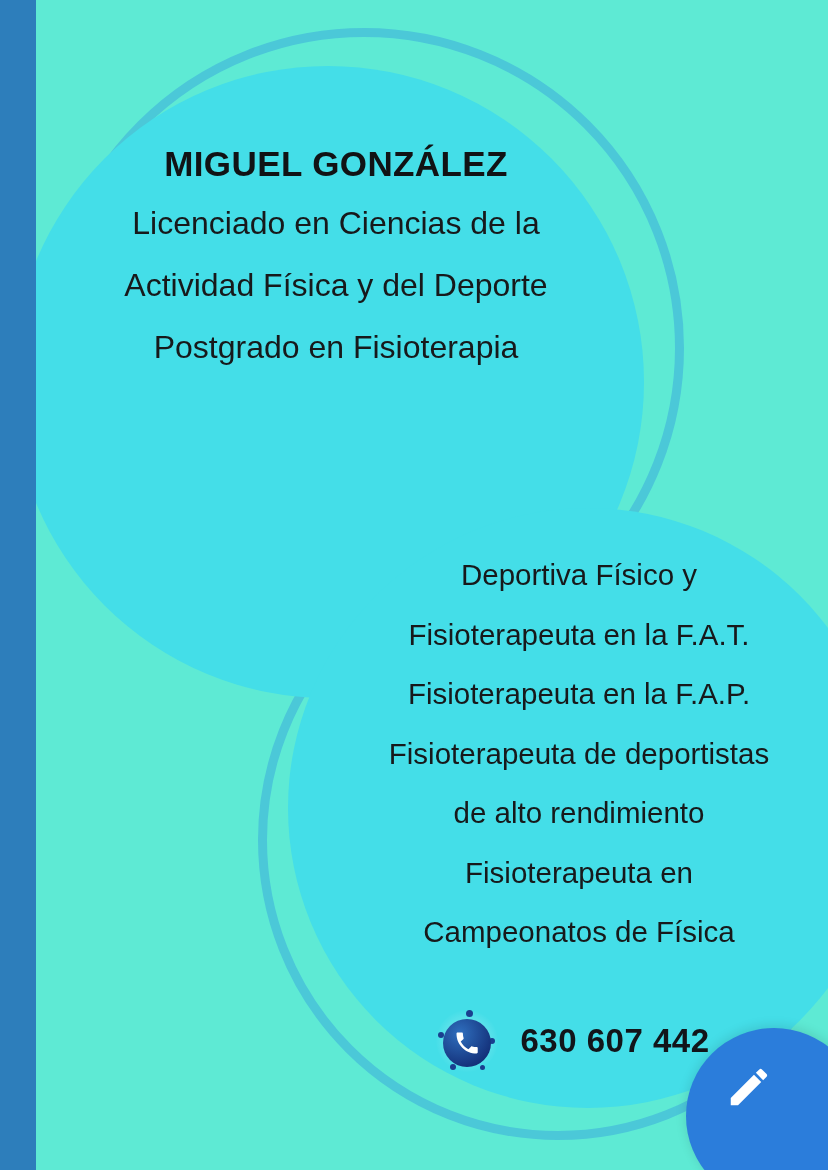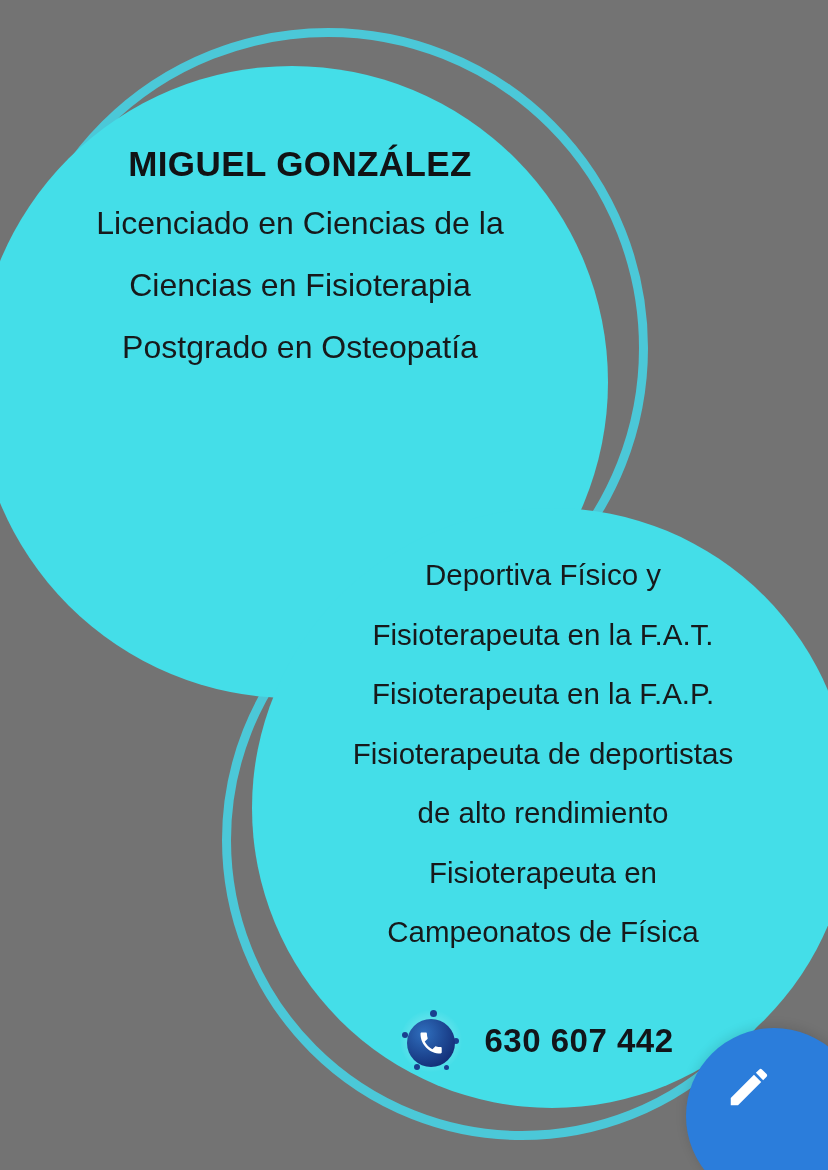--- a/index.html
+++ b/index.html
@@ -12,22 +12,23 @@
     height: 1170px;
     overflow: hidden;
     font-family: "Liberation Sans", sans-serif;
     position: relative;
   }
 
   
   .canvas {
     position: absolute;
     inset: 0;
-    background: #737373;
+    background: #5eead4;
     overflow: hidden;
+    margin-left: 36px;
   }
 
   
   .ring {
     position: absolute;
     border-radius: 50%;
     border: 9px solid #4bc8d8;
     box-sizing: border-box;
   }
   .ring-top {
@@ -178,22 +179,22 @@
 
   <div class="ring ring-top"></div>
   <div class="ring ring-bottom"></div>
 
   <div class="blob blob-top"></div>
   <div class="blob blob-bottom"></div>
 
   <div class="text-block block-top">
     <div class="name">MIGUEL GONZÁLEZ</div>
     <div class="line">Licenciado en Ciencias de la</div>
-    <div class="line">Ciencias en Fisioterapia</div>
-    <div class="line">Postgrado en Osteopatía</div>
+    <div class="line">Actividad Física y del Deporte</div>
+    <div class="line">Postgrado en Fisioterapia</div>
   </div>
 
   <div class="text-block block-bottom">
     <div class="line">Deportiva Físico y</div>
     <div class="line">Fisioterapeuta en la F.A.T.</div>
     <div class="line">Fisioterapeuta en la F.A.P.</div>
     <div class="line">Fisioterapeuta de deportistas</div>
     <div class="line">de alto rendimiento</div>
     <div class="line">Fisioterapeuta en</div>
     <div class="line">Campeonatos de Física</div>

